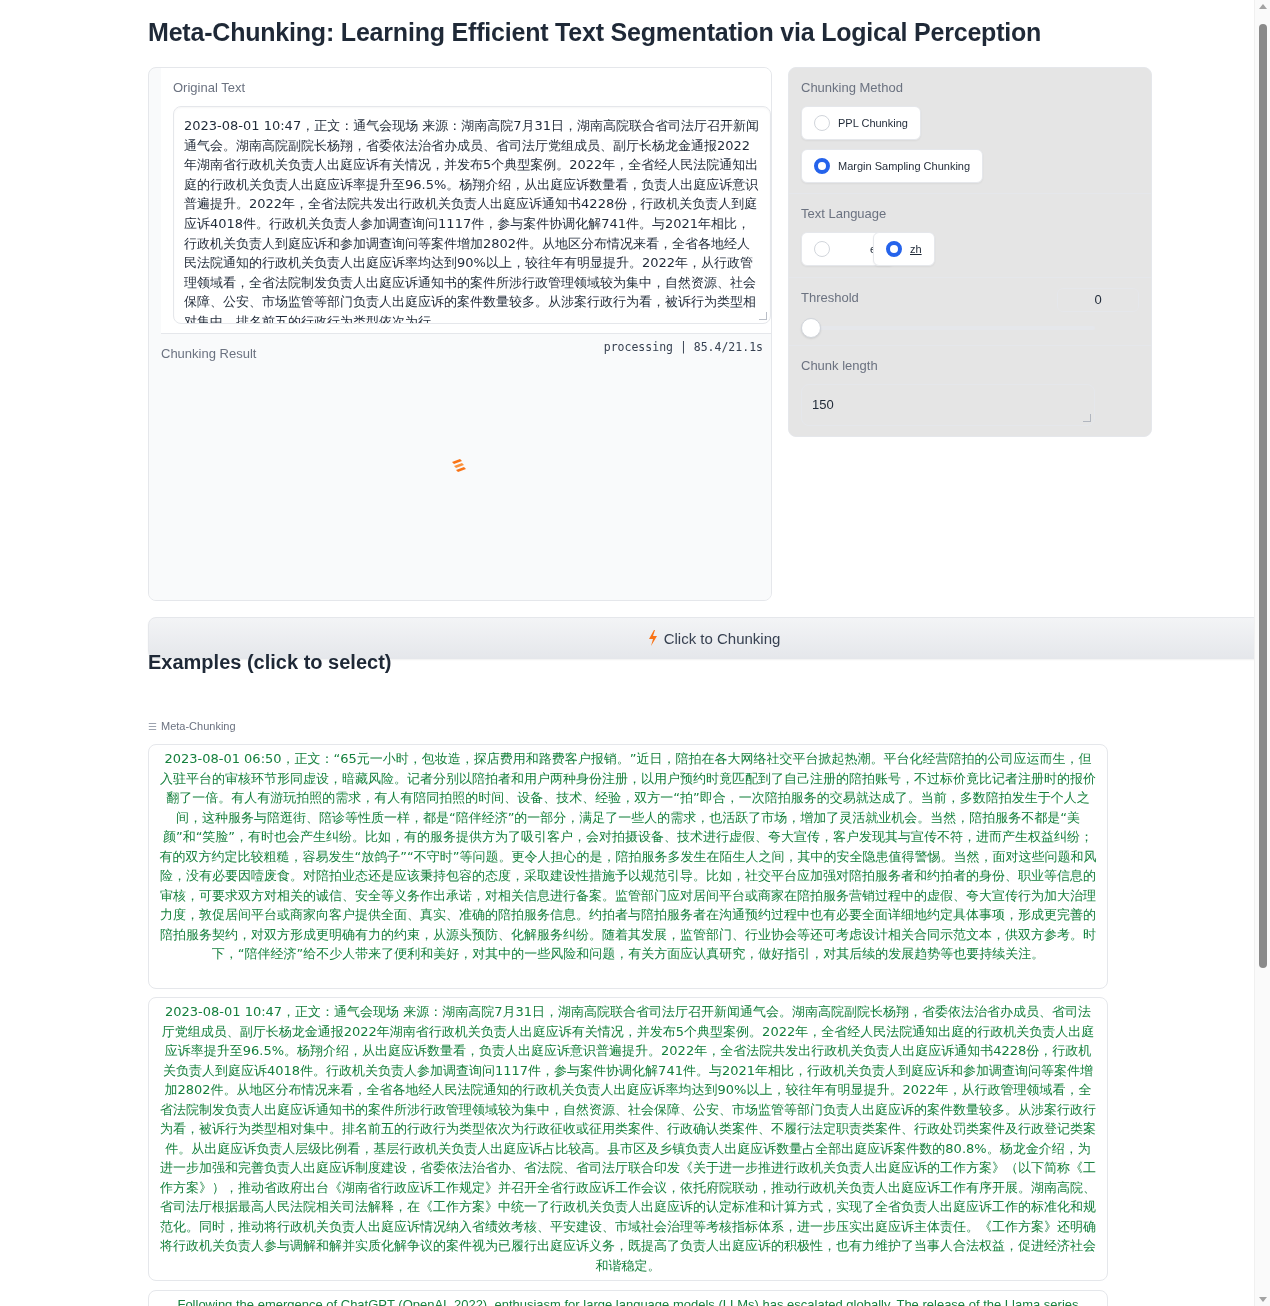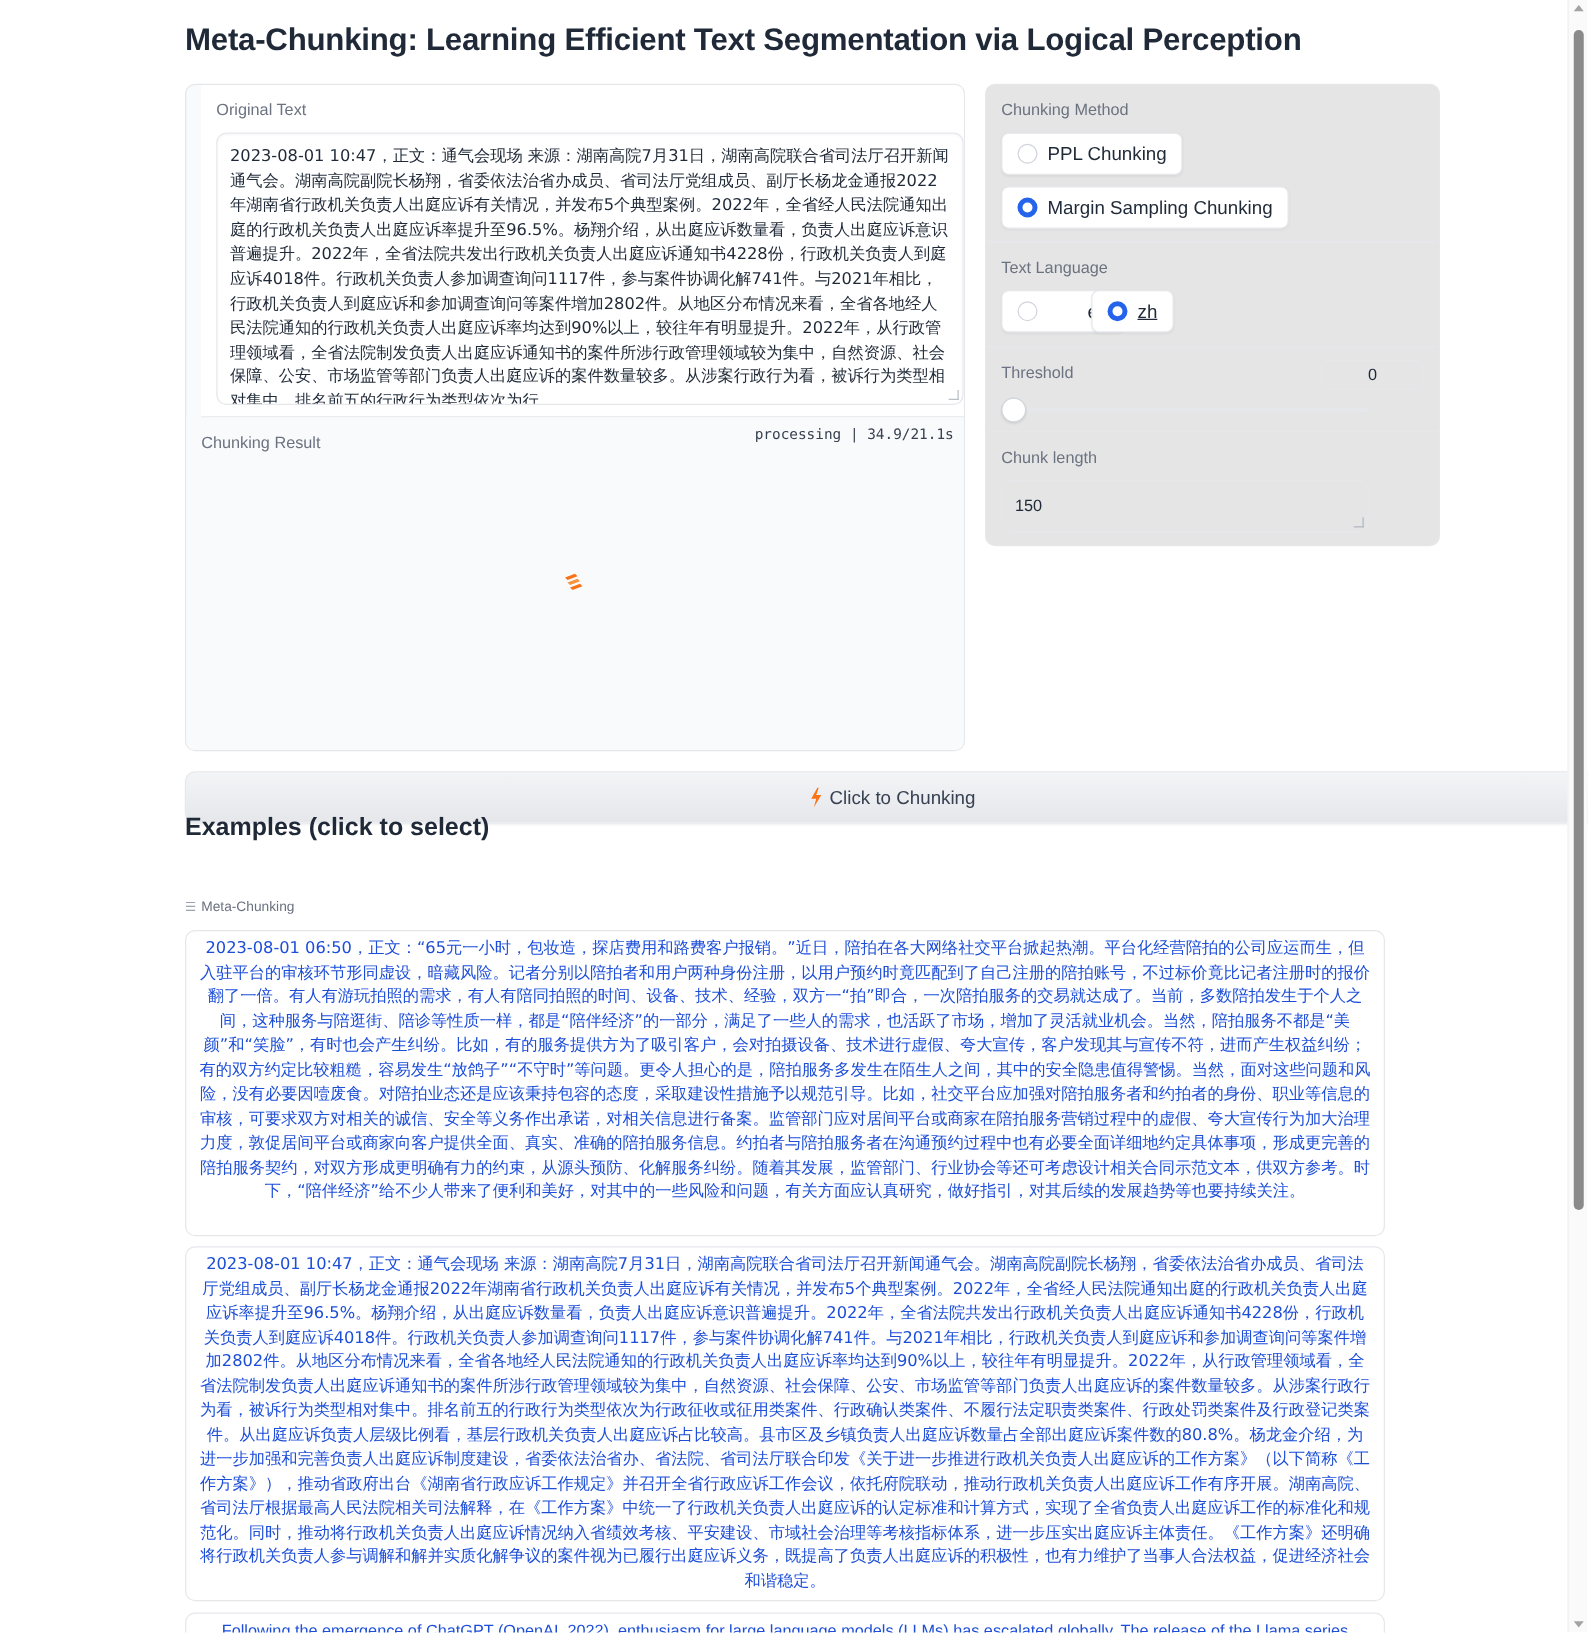--- a/index.html
+++ b/index.html
@@ -16,38 +16,38 @@
   .resize-grip { position: absolute; right: 3px; bottom: 3px; width: 8px; height: 8px; border-right: 1px solid #9ca3af; border-bottom: 1px solid #9ca3af; transform: skew(0); opacity: 0.7; }
 
   .result-block { position: absolute; top: 266px; left: 0; width: 100%; height: 268px; background: #f9fafb; }
   .result-label { position: absolute; top: 12px; left: 12px; }
   .status { position: absolute; top: 6px; right: 8px; font-family: "DejaVu Sans Mono", monospace; font-size: 11.5px; color: #374151; }
   .loader { position: absolute; top: 124px; left: 301px; width: 18px; height: 14px; }
 
   .right-col { position: absolute; top: 67px; left: 640px; width: 364px; height: 370px; border: 1px solid #e5e7eb; border-radius: 8px; background: #e5e5e5; overflow: hidden; }
   .section { position: absolute; left: 0; width: 100%; border-bottom: 1px solid #e5e7eb; }
   .sec-label { position: absolute; left: 12px; top: 12px; }
-  .radio-opt { position: absolute; height: 34px; border: 1px solid #e5e7eb; border-radius: 6px; background: #fff; display: flex; align-items: center; padding: 0 12px; box-shadow: 0 1px 2px rgba(0,0,0,0.05); font-size: 15px; color: #1f2937; cursor: pointer; }
+  .radio-opt { position: absolute; height: 34px; border: 1px solid #e5e7eb; border-radius: 6px; background: #fff; display: flex; align-items: center; padding: 0 12px; box-shadow: 0 1px 2px rgba(0,0,0,0.05); font-size: 11px; color: #1f2937; cursor: pointer; }
   .radio-circle { width: 16px; height: 16px; border-radius: 50%; border: 1px solid #d1d5db; background: #fff; margin-right: 8px; flex-shrink: 0; }
   .radio-circle.checked { border: 4px solid #2563eb; background: #fff; }
 
   .num-input { position: absolute; top: 220px; right: 12px; width: 82px; height: 24px; border: 1px solid #e5e7eb; border-radius: 6px; font-size: 13px; text-align: center; line-height: 22px; color: #1f2937; }
   .slider-track { position: absolute; top: 258px; left: 12px; width: 294px; height: 4px; background: #e5e7eb; border-radius: 2px; }
   .slider-thumb { position: absolute; top: 250px; left: 12px; width: 20px; height: 20px; border-radius: 50%; background: #fff; border: 1px solid #d1d5db; box-shadow: 0 1px 2px rgba(0,0,0,0.1); }
 
   .chunk-input { position: absolute; top: 316px; left: 12px; width: 294px; height: 42px; border: 1px solid #e5e7eb; border-radius: 8px; padding: 0 10px; font-size: 13px; line-height: 40px; color: #1f2937; }
 
   .run-btn { position: absolute; top: 617px; left: 0; width: 1132px; height: 42px; border: 1px solid #e5e7eb; border-radius: 8px; background: linear-gradient(#f3f4f6, #e5e7eb); display: flex; align-items: center; justify-content: center; font-size: 15px; font-weight: normal; color: #374151; box-shadow: 0 1px 2px rgba(0,0,0,0.06); cursor: pointer; }
   .bolt { width: 10px; height: 16px; margin-right: 6px; }
 
   .examples-title { position: absolute; top: 651px; left: 0; font-size: 20px; font-weight: bold; color: #1f2937; }
   .examples-sub { position: absolute; top: 720px; left: 0; font-size: 11px; color: #6b7280; display: flex; align-items: center; }
   .list-icon { font-size: 10px; margin-right: 4px; color: #9ca3af; }
 
-  .example { position: absolute; left: 0; width: 960px; border: 1px solid #e5e7eb; border-radius: 8px; background: #fff; padding: 4px 10px; font-size: 13px; line-height: 19.5px; color: #1d4ed8; text-align: center; overflow: hidden; cursor: pointer; font-family: "DejaVu Sans", sans-serif; }
+  .example { position: absolute; left: 0; width: 960px; border: 1px solid #e5e7eb; border-radius: 8px; background: #fff; padding: 4px 10px; font-size: 13px; line-height: 19.5px; color: #15803d; text-align: center; overflow: hidden; cursor: pointer; font-family: "DejaVu Sans", sans-serif; }
   .ex1 { top: 744px; height: 245px; }
   .ex2 { top: 997px; height: 284px; }
   .ex3 { top: 1290px; height: 40px; font-family: "Liberation Sans", sans-serif; }
 
   .scrollbar { position: absolute; top: 0; right: 0; width: 16px; height: 1306px; background: #fafafa; border-left: 1px solid #f0f0f0; }
   .scroll-up { position: absolute; top: 4px; left: 4px; width: 0; height: 0; border-left: 4px solid transparent; border-right: 4px solid transparent; border-bottom: 5px solid #a3a3a3; }
   .scroll-down { position: absolute; bottom: 4px; left: 4px; width: 0; height: 0; border-left: 4px solid transparent; border-right: 4px solid transparent; border-top: 5px solid #a3a3a3; }
   .scroll-thumb { position: absolute; top: 24px; left: 4px; width: 8px; height: 944px; background: #8a8a8a; border-radius: 4px; }
 </style>
 </head>
@@ -59,21 +59,21 @@
   <div class="left-col">
     <div class="orig-block">
       <span class="label orig-label">Original Text</span>
       <div class="orig-textarea">
         <span>2023-08-01 10:47，正文：通气会现场 来源：湖南高院7月31日，湖南高院联合省司法厅召开新闻通气会。湖南高院副院长杨翔，省委依法治省办成员、省司法厅党组成员、副厅长杨龙金通报2022年湖南省行政机关负责人出庭应诉有关情况，并发布5个典型案例。2022年，全省经人民法院通知出庭的行政机关负责人出庭应诉率提升至96.5%。杨翔介绍，从出庭应诉数量看，负责人出庭应诉意识普遍提升。2022年，全省法院共发出行政机关负责人出庭应诉通知书4228份，行政机关负责人到庭应诉4018件。行政机关负责人参加调查询问1117件，参与案件协调化解741件。与2021年相比，行政机关负责人到庭应诉和参加调查询问等案件增加2802件。从地区分布情况来看，全省各地经人民法院通知的行政机关负责人出庭应诉率均达到90%以上，较往年有明显提升。2022年，从行政管理领域看，全省法院制发负责人出庭应诉通知书的案件所涉行政管理领域较为集中，自然资源、社会保障、公安、市场监管等部门负责人出庭应诉的案件数量较多。从涉案行政行为看，被诉行为类型相对集中，排名前五的行政行为类型依次为行</span>
         <span class="resize-grip"></span>
       </div>
     </div>
     <div class="result-block">
       <span class="label result-label">Chunking Result</span>
-      <span class="status">processing | 34.9/21.1s</span>
+      <span class="status">processing | 85.4/21.1s</span>
       <svg class="loader" viewBox="0 0 18 14">
         <polygon points="2,4 10,1 12,3 4,6" fill="#f97316"></polygon>
         <polygon points="4,8 12,5 14,7 6,10" fill="#fb923c"></polygon>
         <polygon points="6,12 14,9 16,11 8,14" fill="#f97316"></polygon>
       </svg>
     </div>
   </div>
 
   <div class="right-col">
     <div class="section" style="top:0;height:126px;">

